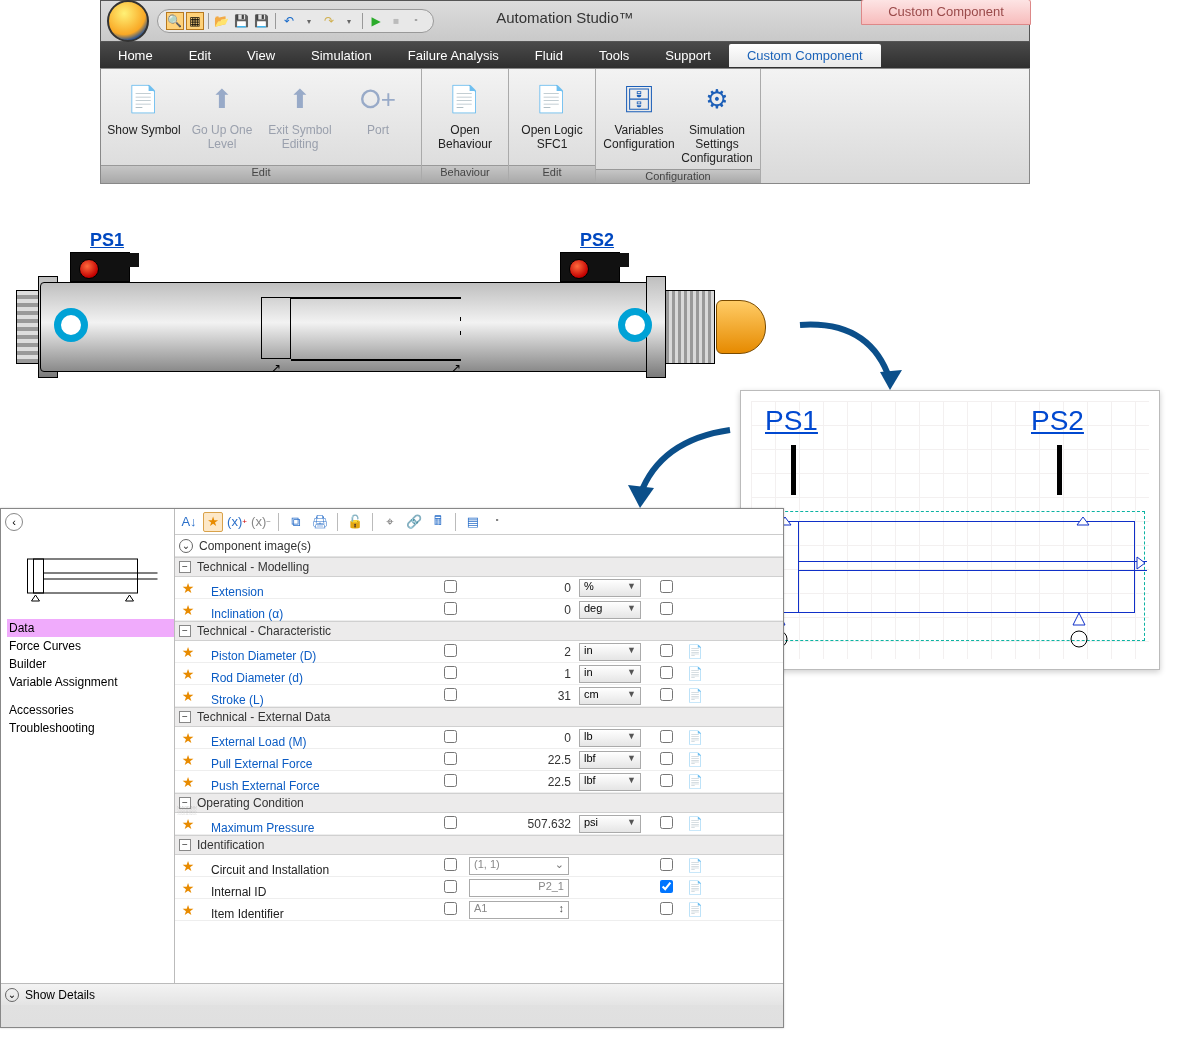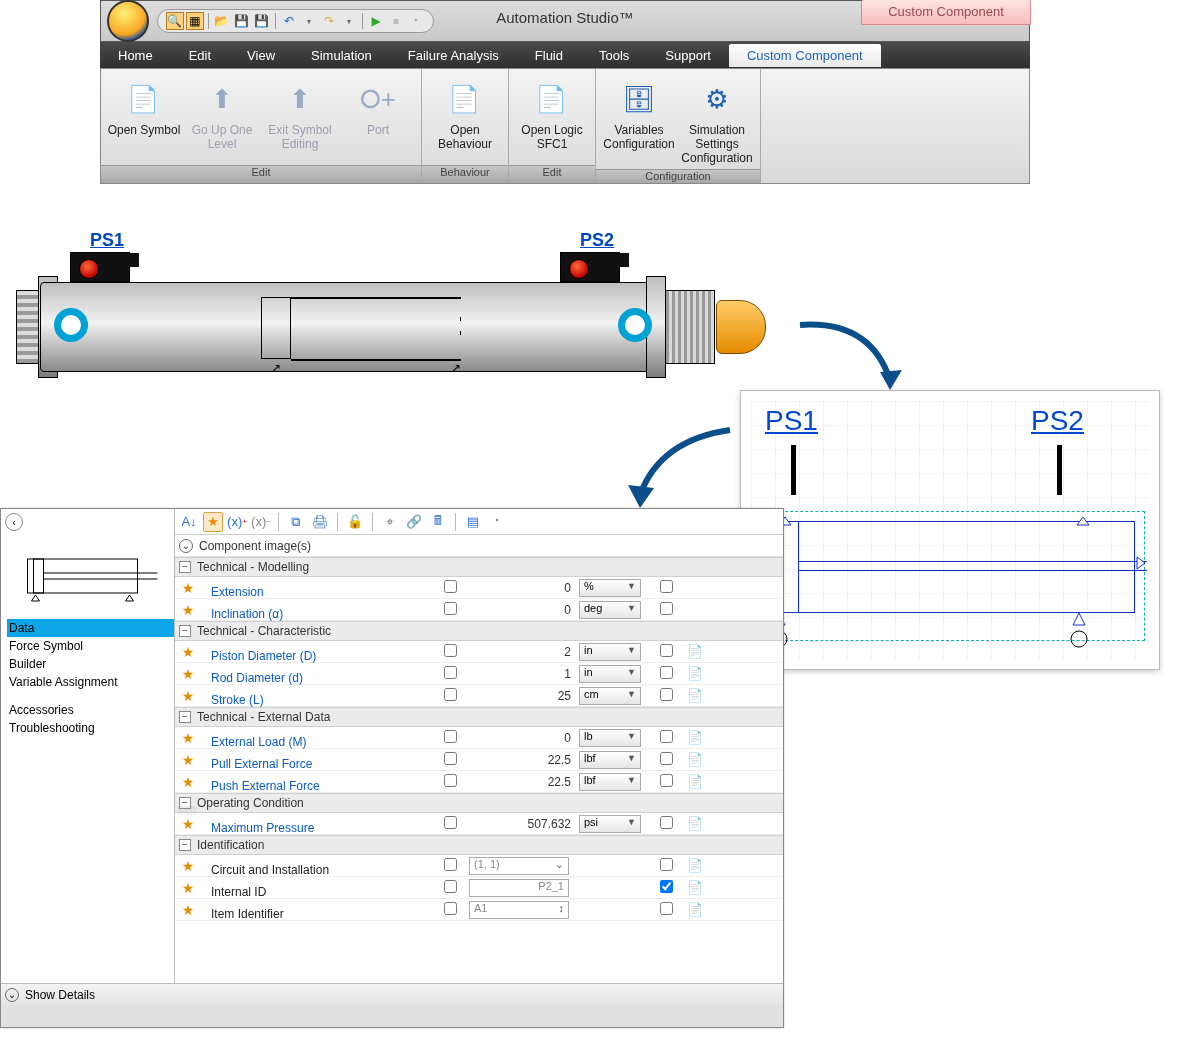--- a/index.html
+++ b/index.html
@@ -58,21 +58,21 @@
 
 
 .props { position:absolute; left:0; top:508px; width:784px; height:520px; border:1px solid #888; background:linear-gradient(#f4f4f4,#e0e0e0); font-size:12px; box-shadow:0 0 2px rgba(0,0,0,.2);}
 .props-title{height:22px;font-weight:bold;padding:2px 8px;border-bottom:1px solid #bbb;color:#333;font-size:13px;}
 .props-body{display:flex;height:calc(100% - 44px);}
 .props-left{width:174px;border-right:1px solid #bbb;background:#fff;display:flex;flex-direction:column;}
 .props-left-collapse{width:18px;height:18px;border:1px solid #888;border-radius:50%;margin:4px;display:flex;align-items:center;justify-content:center;font-size:11px;cursor:pointer;}
 .mini-sym{height:70px;margin:4px;border:0;}
 .nav-list{padding:0 0 0 6px;margin-top:6px;}
 .nav-item{padding:2px 2px;cursor:pointer;}
-.nav-item.sel{background:#0ea5e9;}
+.nav-item.sel{background:#f0abfc;}
 
 .props-right{flex:1;background:#fff;overflow:hidden;display:flex;flex-direction:column;}
 .prop-toolbar{height:26px;display:flex;align-items:center;gap:4px;padding:2px 4px;border-bottom:1px solid #ccc;}
 .tb-ic{width:20px;height:20px;display:flex;align-items:center;justify-content:center;font-size:13px;cursor:pointer;border:1px solid transparent;}
 .tb-ic.star{color:#e88b00;background:#fde8c8;border:1px solid #d9a24a;border-radius:2px;}
 .tb-sep{width:1px;height:18px;background:#bbb;margin:0 3px;}
 .expander-row{height:22px;display:flex;align-items:center;padding-left:4px;border-bottom:1px solid #e3e3e3;color:#333;}
 .exp-circ{width:14px;height:14px;border:1px solid #666;border-radius:50%;margin-right:6px;display:flex;align-items:center;justify-content:center;font-size:10px;}
 
 .grid{flex:1;overflow:auto;}
@@ -132,21 +132,21 @@
       <div class="menu-item">Fluid</div>
       <div class="menu-item">Tools</div>
       <div class="menu-item">Support</div>
       <div class="menu-item active">Custom Component</div>
     </div>
   <div class="ribbon-body" id="ribbon-body">
       <div class="rb-group">
         <div class="rb-group-inner">
           <div class="rb-btn">
             <div class="rb-icon" style="color: rgb(28, 95, 184);">📄</div>
-            <div>Open Symbol</div>
+            <div>Show Symbol</div>
           </div>
           <div class="rb-btn disabled">
             <div class="rb-icon" style="color: rgb(152, 170, 200);">⬆</div>
             <div>Go Up One Level</div>
           </div>
           <div class="rb-btn disabled">
             <div class="rb-icon" style="color: rgb(152, 170, 200);">⬆</div>
             <div>Exit Symbol Editing</div>
           </div>
           <div class="rb-btn disabled">
@@ -251,21 +251,21 @@
       <svg class="mini-sym" viewBox="0 0 160 70">
         <rect x="20" y="20" width="110" height="34" fill="none" stroke="#000"></rect>
         <rect x="26" y="20" width="10" height="34" fill="none" stroke="#000"></rect>
         <line x1="36" y1="34" x2="150" y2="34" stroke="#000"></line>
         <line x1="36" y1="40" x2="150" y2="40" stroke="#000"></line>
         <polygon points="28,56 24,62 32,62" fill="none" stroke="#000"></polygon>
         <polygon points="122,56 118,62 126,62" fill="none" stroke="#000"></polygon>
       </svg>
       <div class="nav-list" id="nav-list">
           <div class="nav-item sel">Data</div>
-          <div class="nav-item">Force Symbol</div>
+          <div class="nav-item">Force Curves</div>
           <div class="nav-item">Builder</div>
           <div class="nav-item">Variable Assignment</div>
           <div style="height: 10px;"></div>
           <div class="nav-item">Accessories</div>
           <div class="nav-item">Troubleshooting</div>
         </div>
     </div>
     <div class="vgrip">░░░░</div>
     <div class="props-right">
       <div class="prop-toolbar">
@@ -340,21 +340,21 @@
             <div class="runit">
               <div class="unit-dd">in</div>
             </div>
             <div class="chk2"><input type="checkbox" style=""></div>
             <div class="ric">📄</div>
           </div>
           <div class="row">
             <div class="rstar">★</div>
             <div class="rlabel ">Stroke (L)</div>
             <div class="chk"><input type="checkbox" style=""></div>
-            <div class="rval">25</div>
+            <div class="rval">31</div>
             <div class="runit">
               <div class="unit-dd">cm</div>
             </div>
             <div class="chk2"><input type="checkbox" style=""></div>
             <div class="ric">📄</div>
           </div>
           <div class="sec-hdr">
             <span class="pm">−</span>
             <span>Technical - External Data</span>
           </div>

